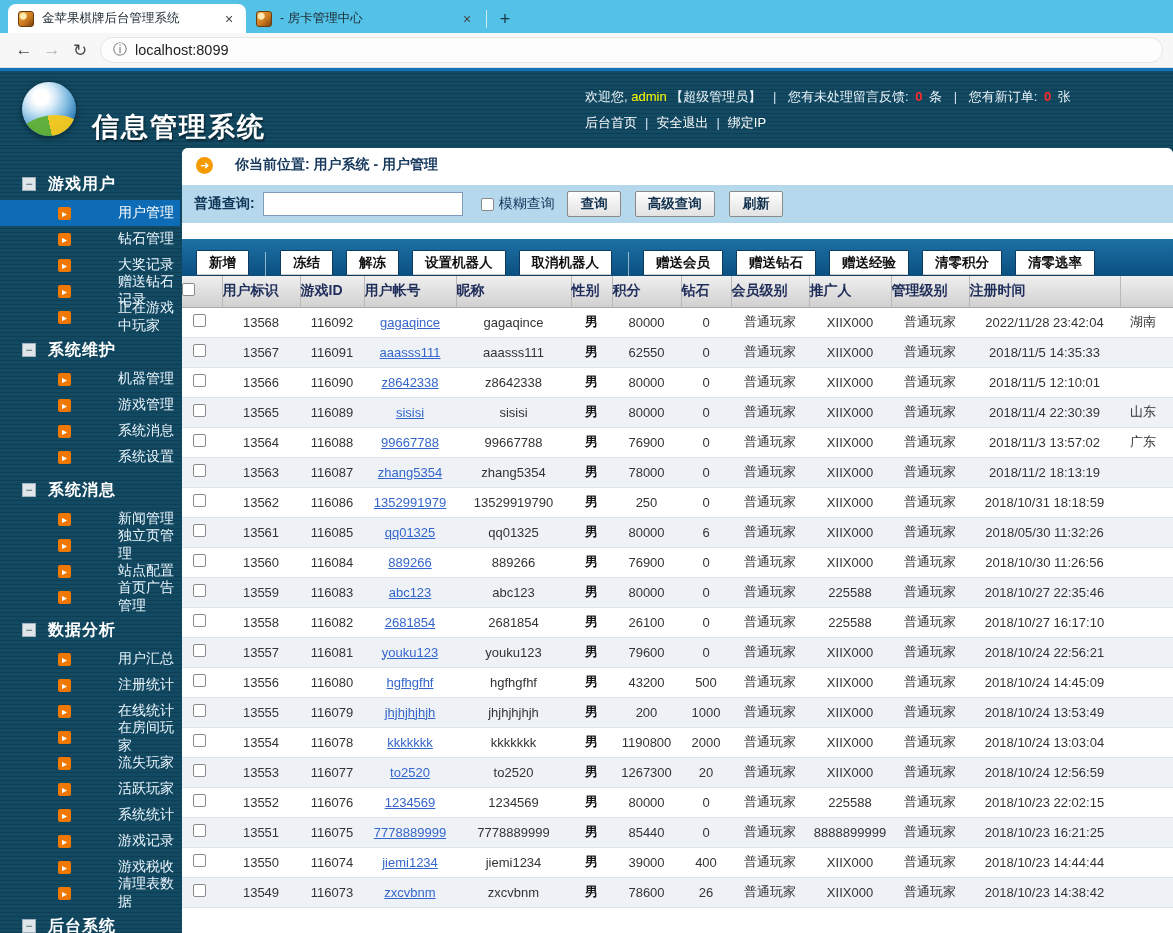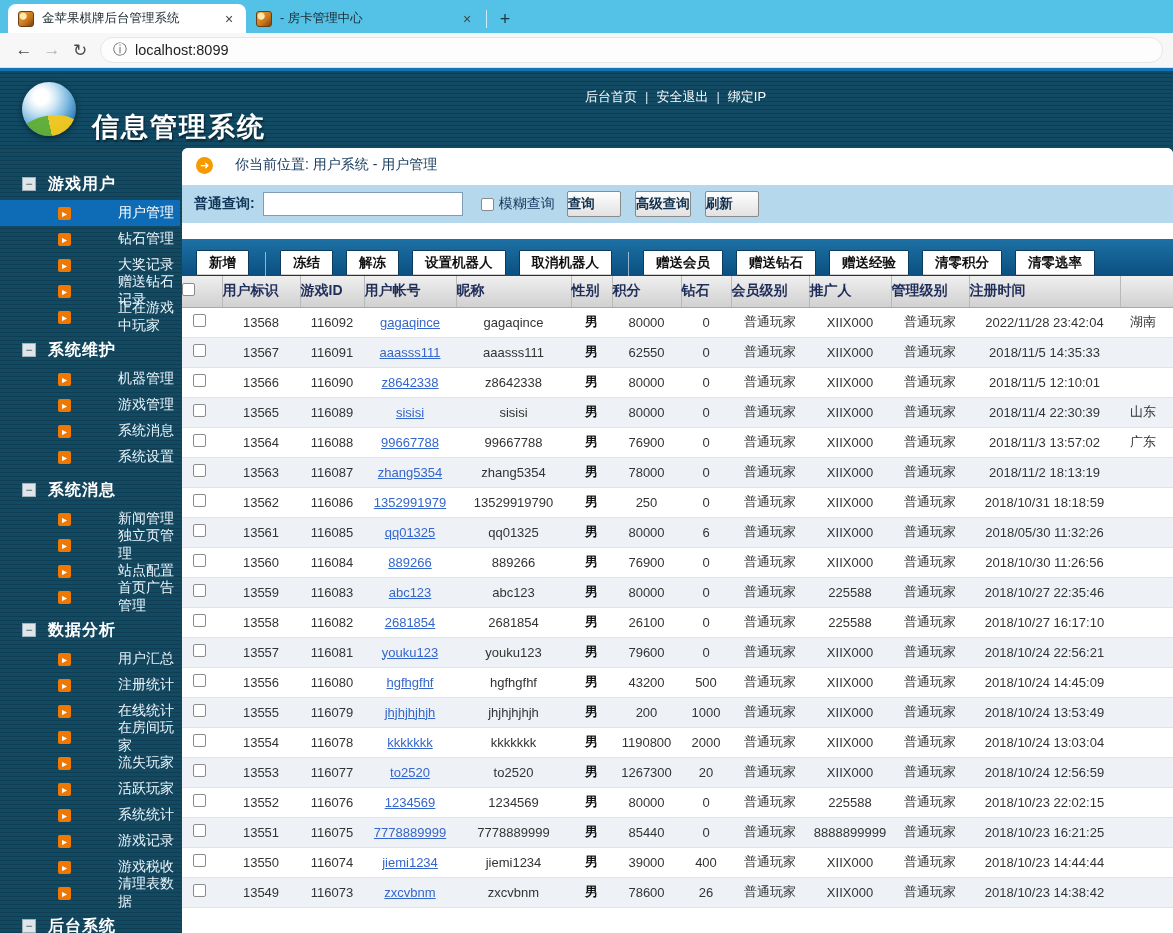--- a/index.html
+++ b/index.html
@@ -53,30 +53,30 @@
   .arrow-box { width:13px; height:13px; background:#f07800; color:#fff; font-size:10px; line-height:13px; text-align:center; border-radius:2px; margin-right:10px; flex:none; }
   .item-label { color:#eaf5fd; font-size:14px;margin-left:37px; }
   .side-item.active .item-label { color:#fff; }
 
   .main { flex:1; min-width:0; padding-left:2px; }
   .panel { background:#fff; height:100%; border-radius:6px 6px 0 0; margin-top:2px; overflow:hidden; }
 
   
   .crumbbar { height:34px; display:flex; align-items:center; padding-left:14px; background:#fff; }
   .crumb-ico { width:17px; height:17px; border-radius:50%; background:#f59a00; color:#fff; font-size:11px; line-height:17px; text-align:center; margin-right:22px; }
-  .crumb-text { color:#16385c; font-size:14px; font-weight:normal; }
+  .crumb-text { color:#16385c; font-size:14px; font-weight:bold; }
 
   
   .searchbar { height:38px; margin-top:3px; background:#b5d8ec; display:flex; align-items:center; padding-left:12px; }
   .search-label { color:#0f3557; font-size:14px; font-weight:bold; margin-right:8px; }
   .search-input { width:200px; height:24px; border:1px solid #7f9db9; background:#fff; margin-right:18px; font-size:13px; padding:0 4px; }
   .cbx { width:13px; height:13px; background:#fff; border:1px solid #8a8a8a; border-radius:2px; display:inline-block; flex:none; margin-right:5px; cursor:pointer; }
   .fuzzy-label { color:#12365a; font-size:14px; margin-right:12px; }
-  .btn { display:inline-block; min-width:54px; padding:3px 0; margin-right:14px; background:linear-gradient(#fefefe,#e2e2e2);
-    border:1px solid #8a8a8a; border-radius:2px; color:#10304e; font-size:13.5px; font-weight:bold; text-align:left; cursor:pointer; }
+  .btn { display:inline-block; min-width:54px; padding:3px 12px; margin-right:14px; background:linear-gradient(#fefefe,#e2e2e2);
+    border:1px solid #8a8a8a; border-radius:2px; color:#10304e; font-size:13.5px; font-weight:bold; text-align:right; cursor:pointer; }
 
   
   .toolbar { height:37px; margin-top:16px; background:linear-gradient(#1d71a5,#0b4f80); display:flex; align-items:flex-end; padding-left:14px; }
   .tbtn { display:inline-block; padding:3px 12px; margin-right:13px; background:#fff; border:1px solid #0c3b5e; border-radius:1px;
     color:#111; font-size:13.5px; font-weight:bold; cursor:pointer; box-shadow:inset 0 -1px 0 #cfcfcf; }
   .tdivider { width:1px; height:24px; background:rgba(255,255,255,.55); margin:0 14px 0 3px; flex:none; }
 
   
   .table-wrap { overflow:hidden; }
   table.grid { border-collapse:collapse; table-layout:fixed; }
@@ -116,20 +116,33 @@
     <div class="urlbar">
       <span class="info-ico">ⓘ</span>
       <span class="url-text">localhost:8099</span>
     </div>
   </div>
 
   <div class="appheader">
     <div class="logo"></div>
     <div class="app-title">信息管理系统</div>
     <div class="header-right">
+      <div class="hline1">
+        <span>欢迎您,</span>
+        <span class="u">admin</span>
+        <span>【超级管理员】</span>
+        <span class="hsep">|</span>
+        <span>您有未处理留言反馈:</span>
+        <span class="red">0</span>
+        <span>条</span>
+        <span class="hsep">|</span>
+        <span>您有新订单:</span>
+        <span class="red">0</span>
+        <span>张</span>
+      </div>
       <div class="hline2" id="header-links"><span class="hlink">后台首页</span><span class="hsep">|</span><span class="hlink">安全退出</span><span class="hsep">|</span><span class="hlink">绑定IP</span></div>
     </div>
   </div>
 
   <div class="layout">
     <div class="sidebar" id="sidebar">
         <div class="side-section">
           <span class="minus-box">−</span>
           <span class="sec-label">游戏用户</span>
         </div>

